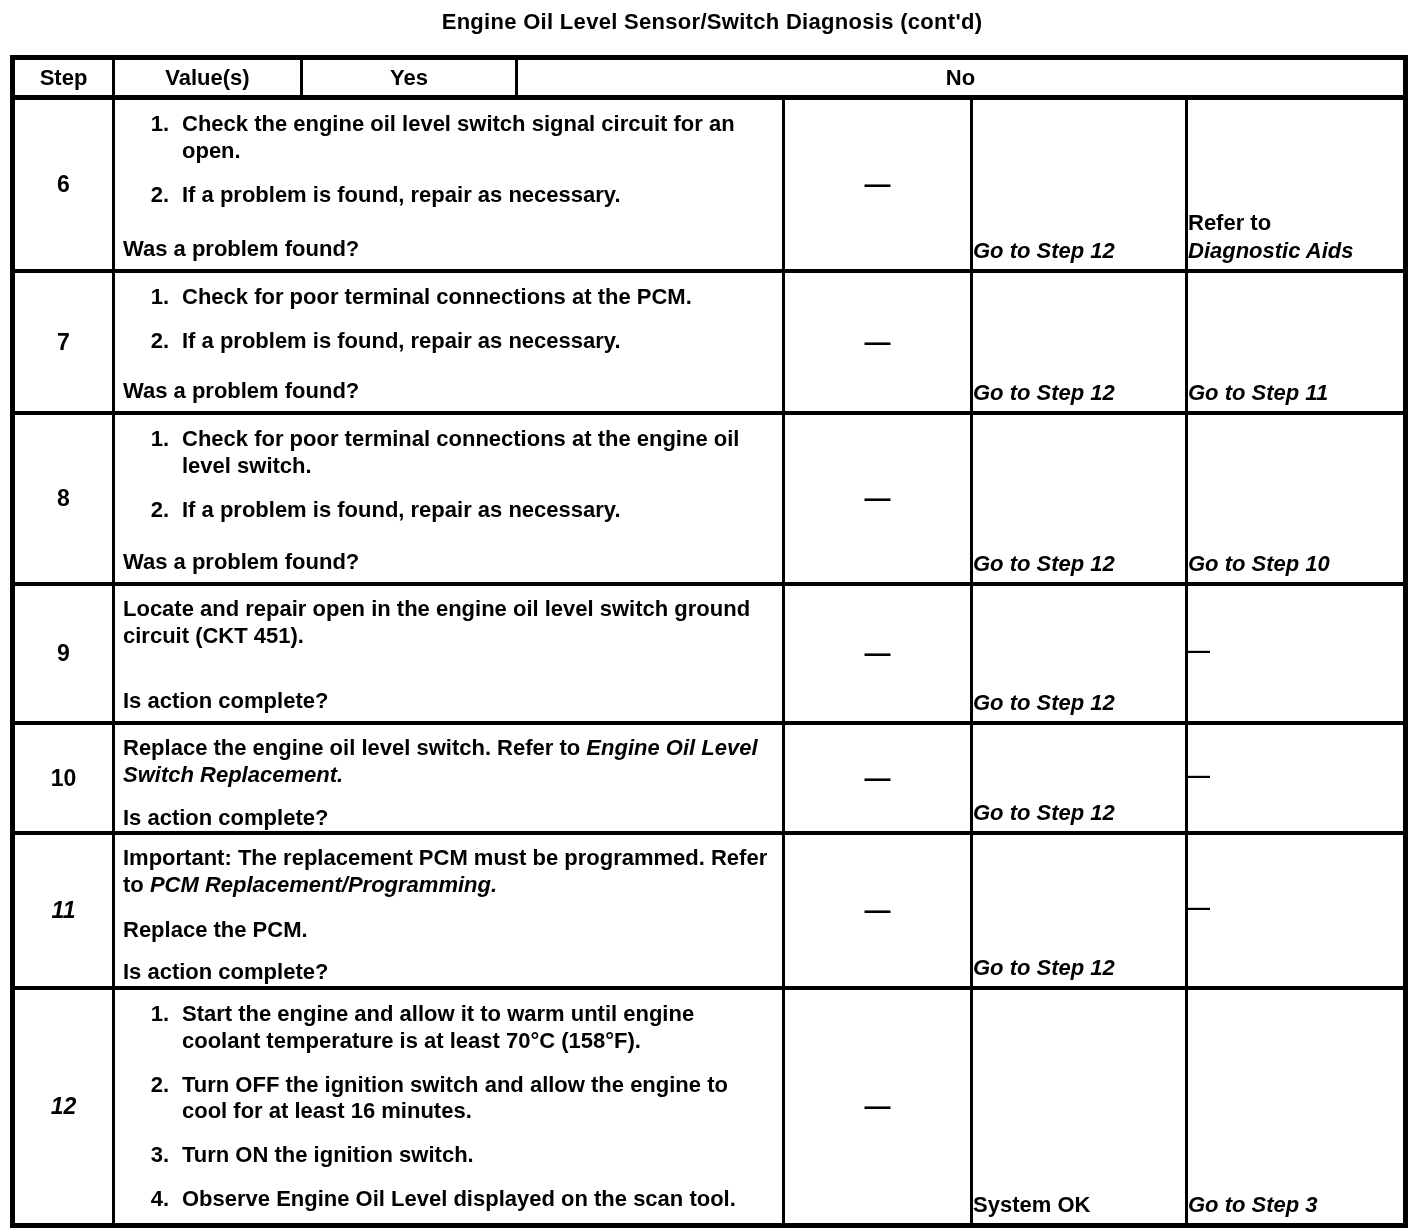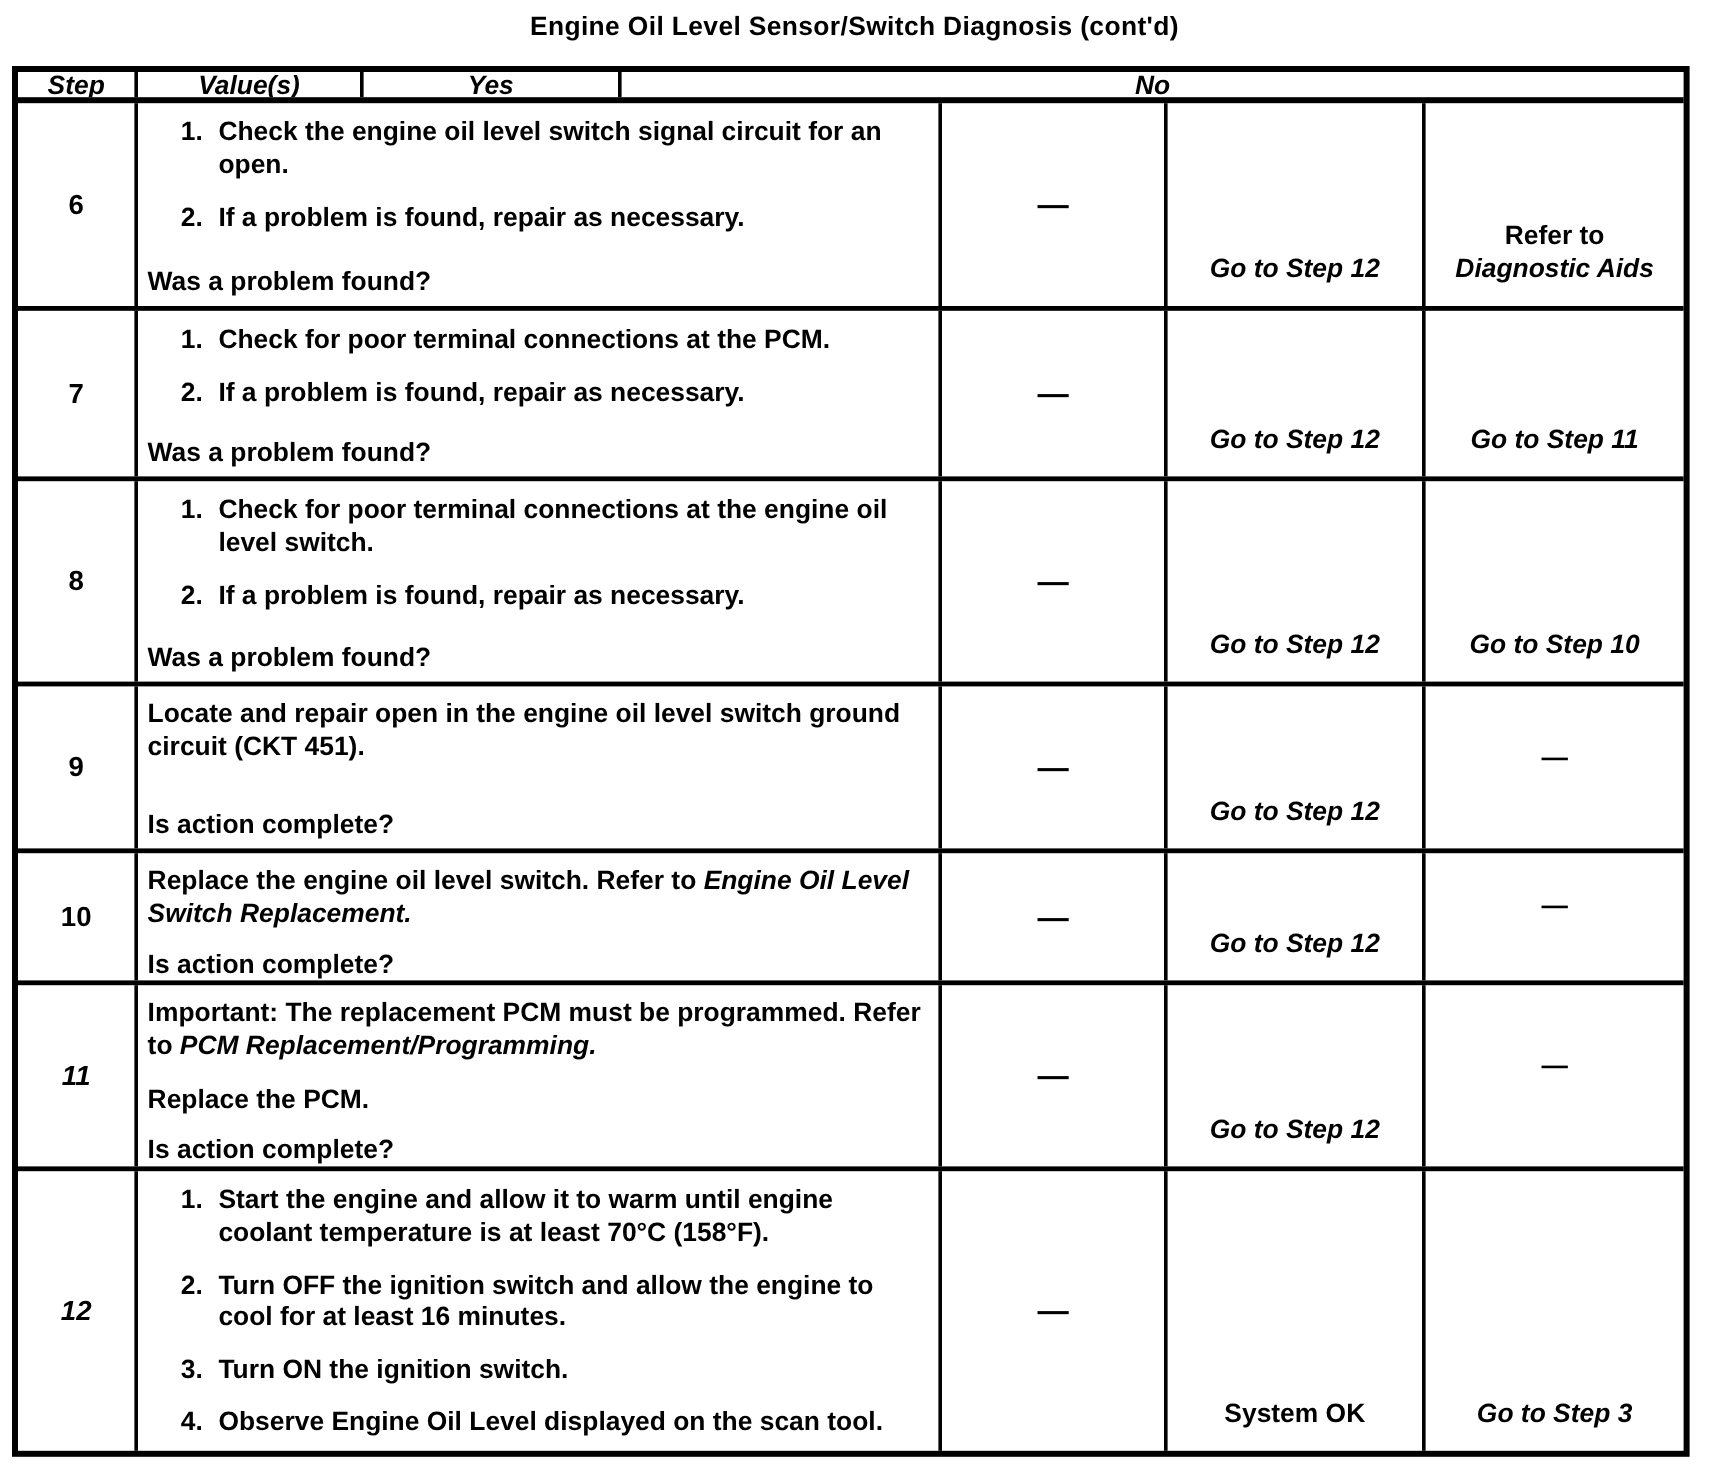--- a/index.html
+++ b/index.html
@@ -10,34 +10,34 @@
   .page-title{
     position:absolute;top:9px;left:0;width:100%;text-align:center;
     font-size:22px;letter-spacing:.3px;
   }
   .diag-table{
     position:absolute;left:10px;top:55px;width:1398px;
     border:5px solid #000;box-sizing:border-box;background:#fff;
     display:flex;flex-direction:column;
   }
   .t-row{display:flex;border-top:4px solid #000;box-sizing:content-box;}
-  .t-row.header{border-top:none;height:21px;font-style:italic;}
+  .t-row.header{border-top:none;height:35px;}
   .t-row:nth-child(2){border-top-width:5px;}
   .cell{border-right:3px solid #000;box-sizing:border-box;overflow:hidden;}
   .cell:last-child{border-right:none;border-radius:10px;}
   .step-cell{width:100px;display:flex;align-items:center;justify-content:center;
     font-size:23px;flex:none;}
   .action-cell{width:670px;display:flex;flex-direction:column;
     padding:8px 6px 6px 8px;flex:none;font-size:22px;line-height:1.22;}
   .value-cell{width:188px;display:flex;align-items:center;justify-content:center;
     font-size:26px;flex:none;}
   .yes-cell{width:215px;flex:none;}
   .no-cell{flex:1;}
   .yes-cell,.no-cell{display:flex;flex-direction:column;justify-content:flex-end;
-    align-items:center;text-align:center;font-size:22px;padding-bottom:18px;line-height:1.25;}
+    align-items:flex-start;text-align:center;font-size:22px;padding-bottom:5px;line-height:1.25;}
   .hc{display:flex;flex-direction:row;align-items:center;justify-content:center;
     padding:0;font-size:22px;}
   .action-item{display:flex;margin:3px 0 14px 0;}
   .action-item .num{width:46px;text-align:right;padding-right:13px;flex:none;}
   .action-item .itext{max-width:600px;}
   .para{margin:2px 0 16px 0;max-width:645px;}
   .question{margin-top:auto;margin-bottom:0;}
   .it{font-style:italic;}
 </style>
 </head>

